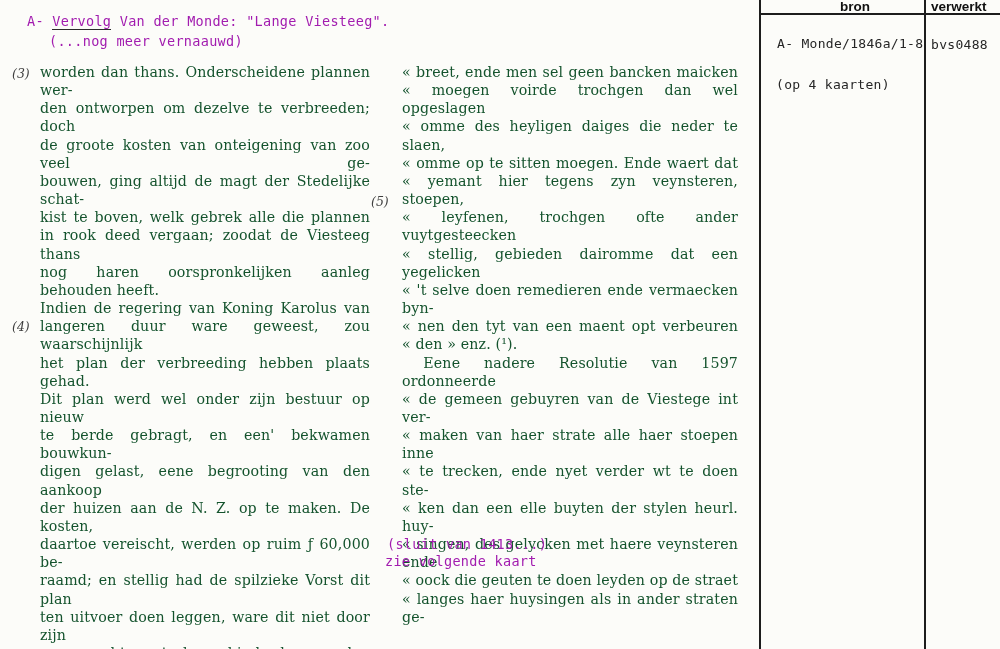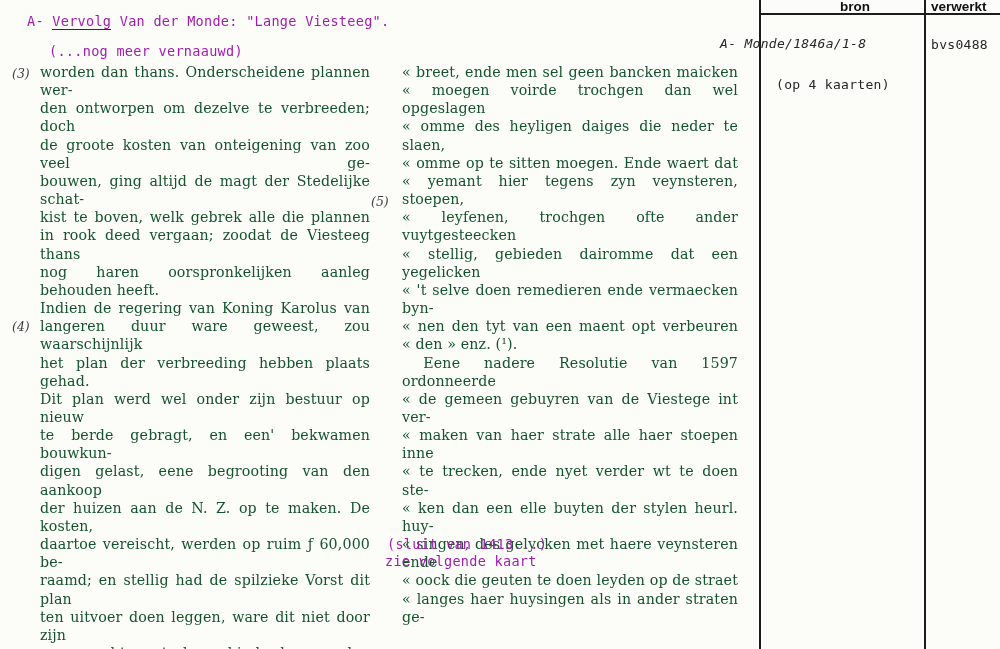--- a/index.html
+++ b/index.html
@@ -5,21 +5,21 @@
   html,body{margin:0;padding:0;}
   body{
     width:1000px;height:649px;position:relative;overflow:hidden;
     background:#fcfcf9;color:#171717;
     font-family:"DejaVu Serif",serif;
   }
   .typed{font-family:"DejaVu Sans Mono",monospace;color:#a21caf;}
   .abs{position:absolute;}
   
   .hdr1{left:27px;top:13px;font-size:13.5px;letter-spacing:.3px;}
-  .hdr2{left:49px;top:33px;font-size:13.5px;letter-spacing:.3px;margin-top:10px;}
+  .hdr2{left:49px;top:33px;font-size:13.5px;letter-spacing:.3px;}
   .und{border-bottom:1.4px solid #2b2b2b;}
   
   .pcol{position:absolute;top:63px;}
   .pcol.left{left:40px;width:330px;}
   .pcol.right{left:402px;width:336px;}
   .pline{
     font-size:14.2px;line-height:18.15px;letter-spacing:.15px;
     text-align:justify;text-align-last:justify;color:#14532d;
     font-weight:500;
   }
@@ -35,21 +35,21 @@
   .ftr2{left:385px;top:553px;font-size:13.5px;letter-spacing:.3px;}
   
   .vline{position:absolute;top:0;bottom:0;width:2px;background:#1d1d1d;}
   .vline.v1{left:759px;}
   .vline.v2{left:924px;}
   .hline{position:absolute;left:759px;right:0;top:13px;height:2px;background:#1d1d1d;}
   .th{position:absolute;top:-1px;font-family:"Liberation Sans",sans-serif;font-weight:bold;font-size:13.5px;color:#111;}
   .th.bron{left:761px;width:188px;text-align:center;}
   .th.verwerkt{left:931px;}
   .cell{position:absolute;font-family:"DejaVu Sans Mono",monospace;font-size:13px;color:#262626;letter-spacing:.3px;}
-  .cell.b1{left:720px;top:36px;font-style:italic;}
+  .cell.b1{left:777px;top:36px;}
   .cell.b2{left:776px;top:52px;margin-top:25px;}
   .cell.v1c{left:931px;top:37px;}
 </style>
 </head>
 <body>
 
 <div class="abs typed hdr1"><span>A- </span><span class="und">Vervolg</span><span> Van der Monde: "Lange Viesteeg".</span></div>
 <div class="abs typed hdr2">(...nog meer vernaauwd)</div>
 
 <div class="abs mark mark3">(3)</div>

